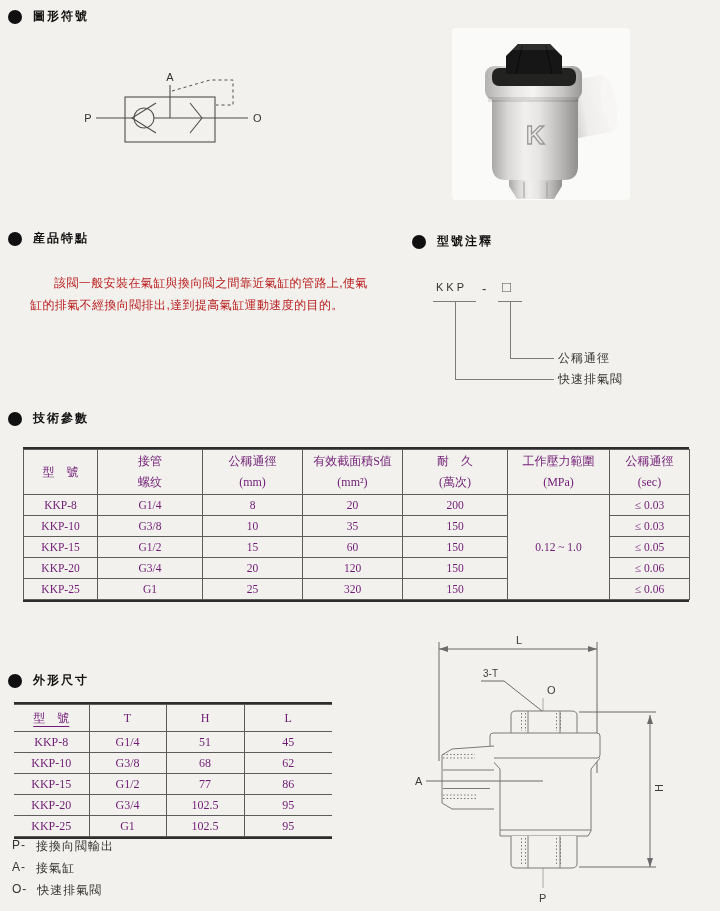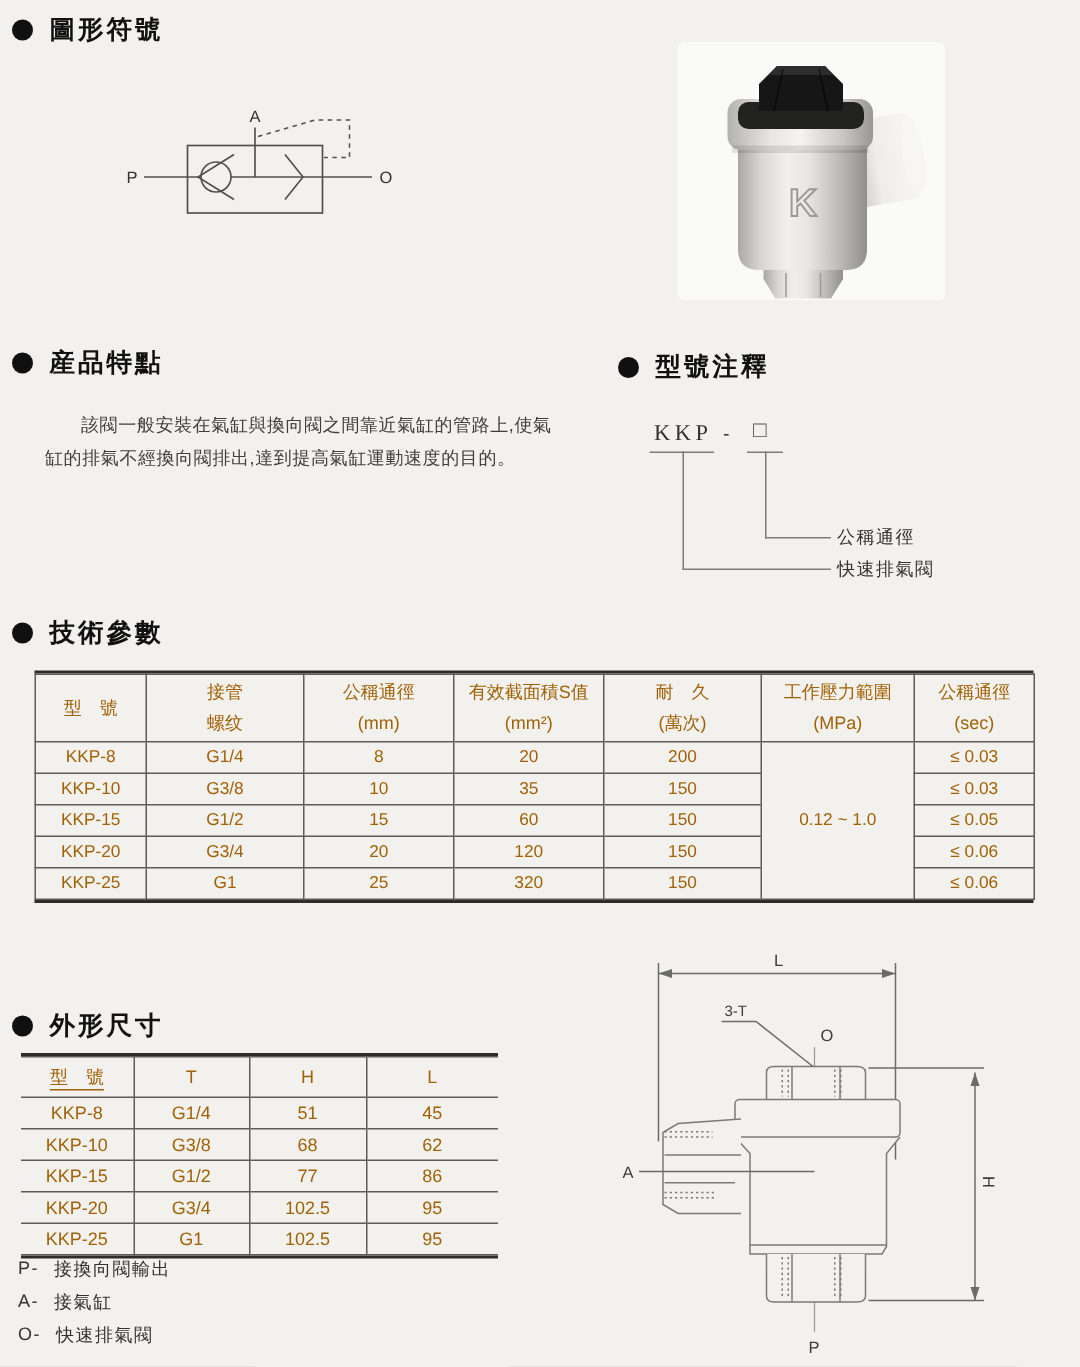--- a/index.html
+++ b/index.html
@@ -1,35 +1,35 @@
 <!DOCTYPE html>
 <html><head>
 <meta charset="utf-8">
 <style>
   html,body{margin:0;padding:0;background:#dddcd8;}
   #page{position:relative;width:720px;height:911px;margin:0 auto;background:#f2f1ed;
         font-family:"Liberation Sans","DejaVu Sans",sans-serif;color:#2a2a2a;overflow:hidden;}
   .abs{position:absolute;}
   
   .sec-title{position:absolute;display:flex;align-items:center;gap:11px;
-             font-size:17px;font-weight:bold;color:#111;letter-spacing:2px;}
+             font-size:12px;font-weight:bold;color:#111;letter-spacing:2px;}
   .bullet{width:14px;height:14px;border-radius:50%;background:#101010;flex:0 0 auto;}
   
   #features-text{position:absolute;left:30px;top:272px;width:350px;font-size:12px;
-                 line-height:22px;letter-spacing:.4px;text-indent:24px;color:#404040;}
+                 line-height:22px;letter-spacing:.4px;text-indent:24px;color:#b91c1c;}
   
   #model-diagram{position:absolute;left:430px;top:278px;width:240px;height:120px;}
   #model-diagram .mline{position:absolute;background:#7c7c7a;}
-  .model-prefix{position:absolute;left:6px;top:3px;font-size:15px;letter-spacing:3px;color:#333;font-family:Liberation Serif, serif;}
+  .model-prefix{position:absolute;left:6px;top:3px;font-size:11px;letter-spacing:3px;color:#333;}
   .model-dash{position:absolute;left:52px;top:3px;font-size:13px;color:#333;}
   .model-box{position:absolute;left:72px;top:1px;font-size:15px;color:#555;line-height:16px;}
   .model-label{position:absolute;font-size:12px;letter-spacing:1px;color:#333;white-space:nowrap;}
   
   .tbl-wrap{position:absolute;border-top:2px solid #2d2d2d;border-bottom:2px solid #2d2d2d;}
-  table{border-collapse:collapse;table-layout:fixed;width:100%;font-size:12px;color:#a16207;}
+  table{border-collapse:collapse;table-layout:fixed;width:100%;font-size:12px;color:#701a75;font-family:Liberation Serif, serif;}
   th,td{border:1px solid #5c5c5a;text-align:center;font-weight:normal;padding:0;
         white-space:nowrap;overflow:hidden;}
   #tech-table th{height:44px;vertical-align:middle;}
   #tech-table th div{line-height:21px;}
   #tech-table td{height:20px;line-height:20px;font-size:11.5px;}
   #dim-table th{height:26px;}
   #dim-table td{height:20px;line-height:20px;}
   #dim-table th:first-child,#dim-table td:first-child{border-left:none;}
   #dim-table th:last-child,#dim-table td:last-child{border-right:none;}
   #dim-table th.uline{text-decoration:underline;text-underline-offset:4px;}

